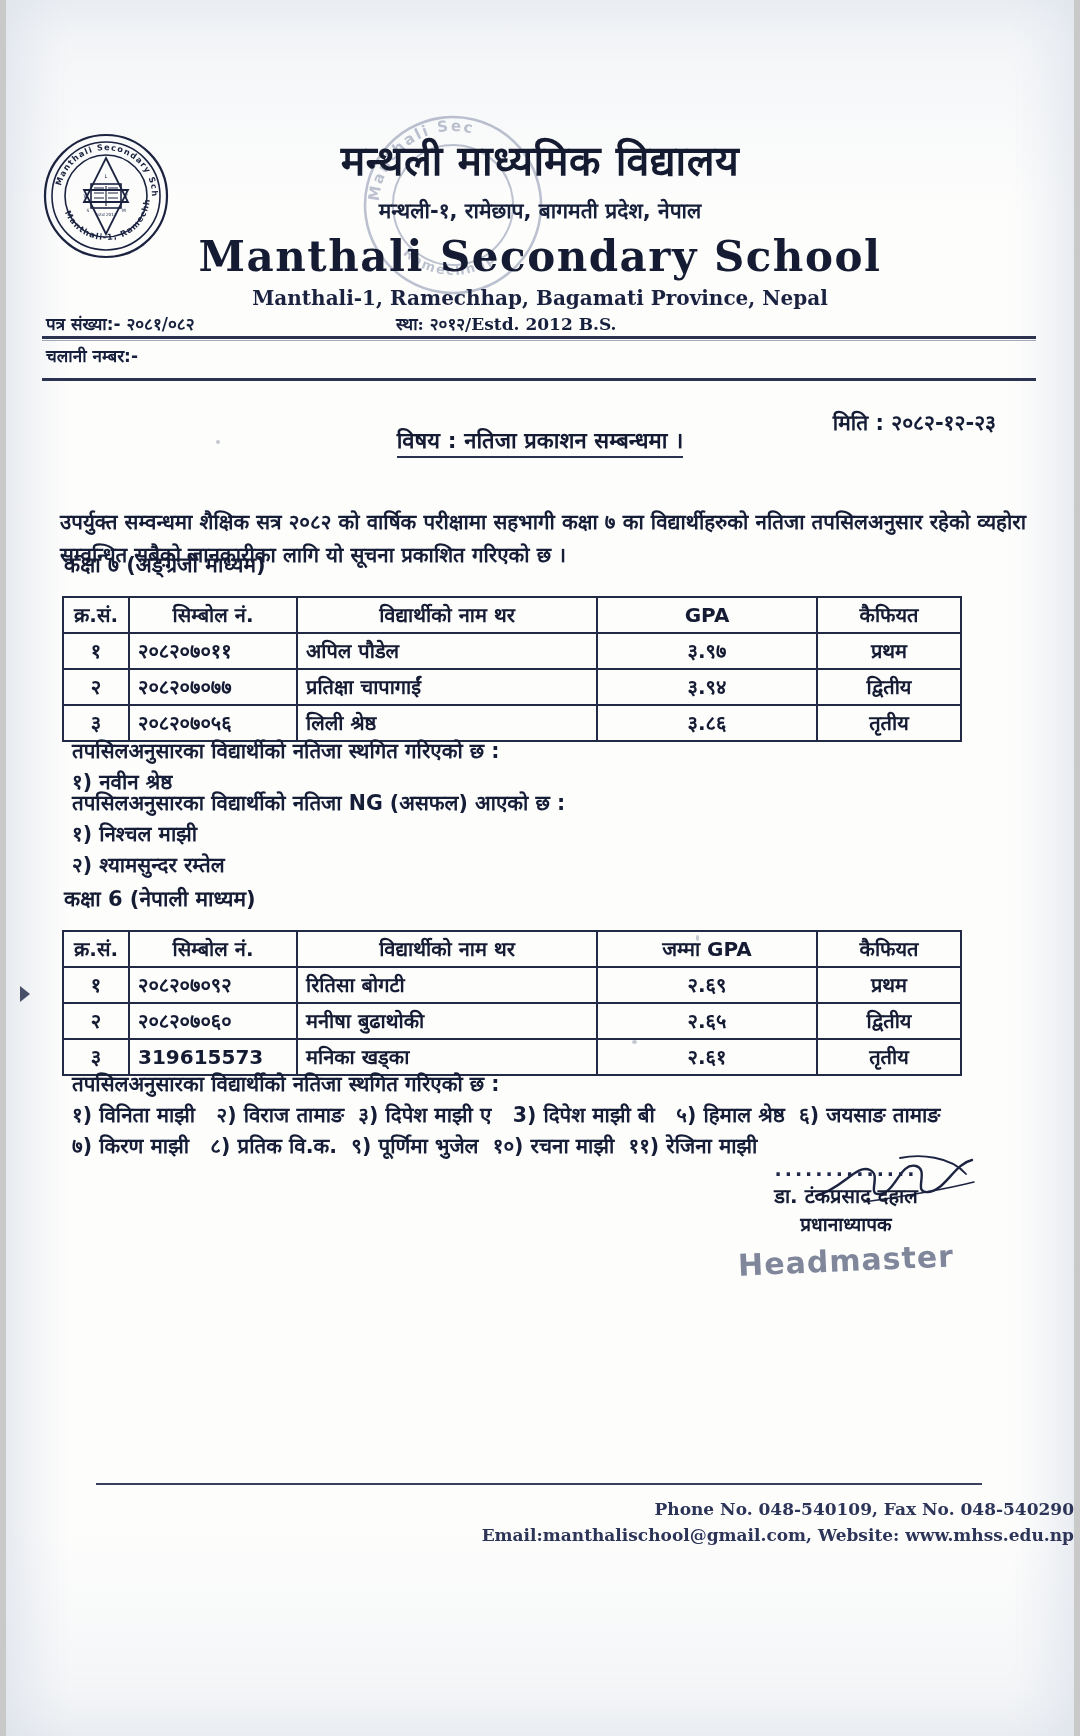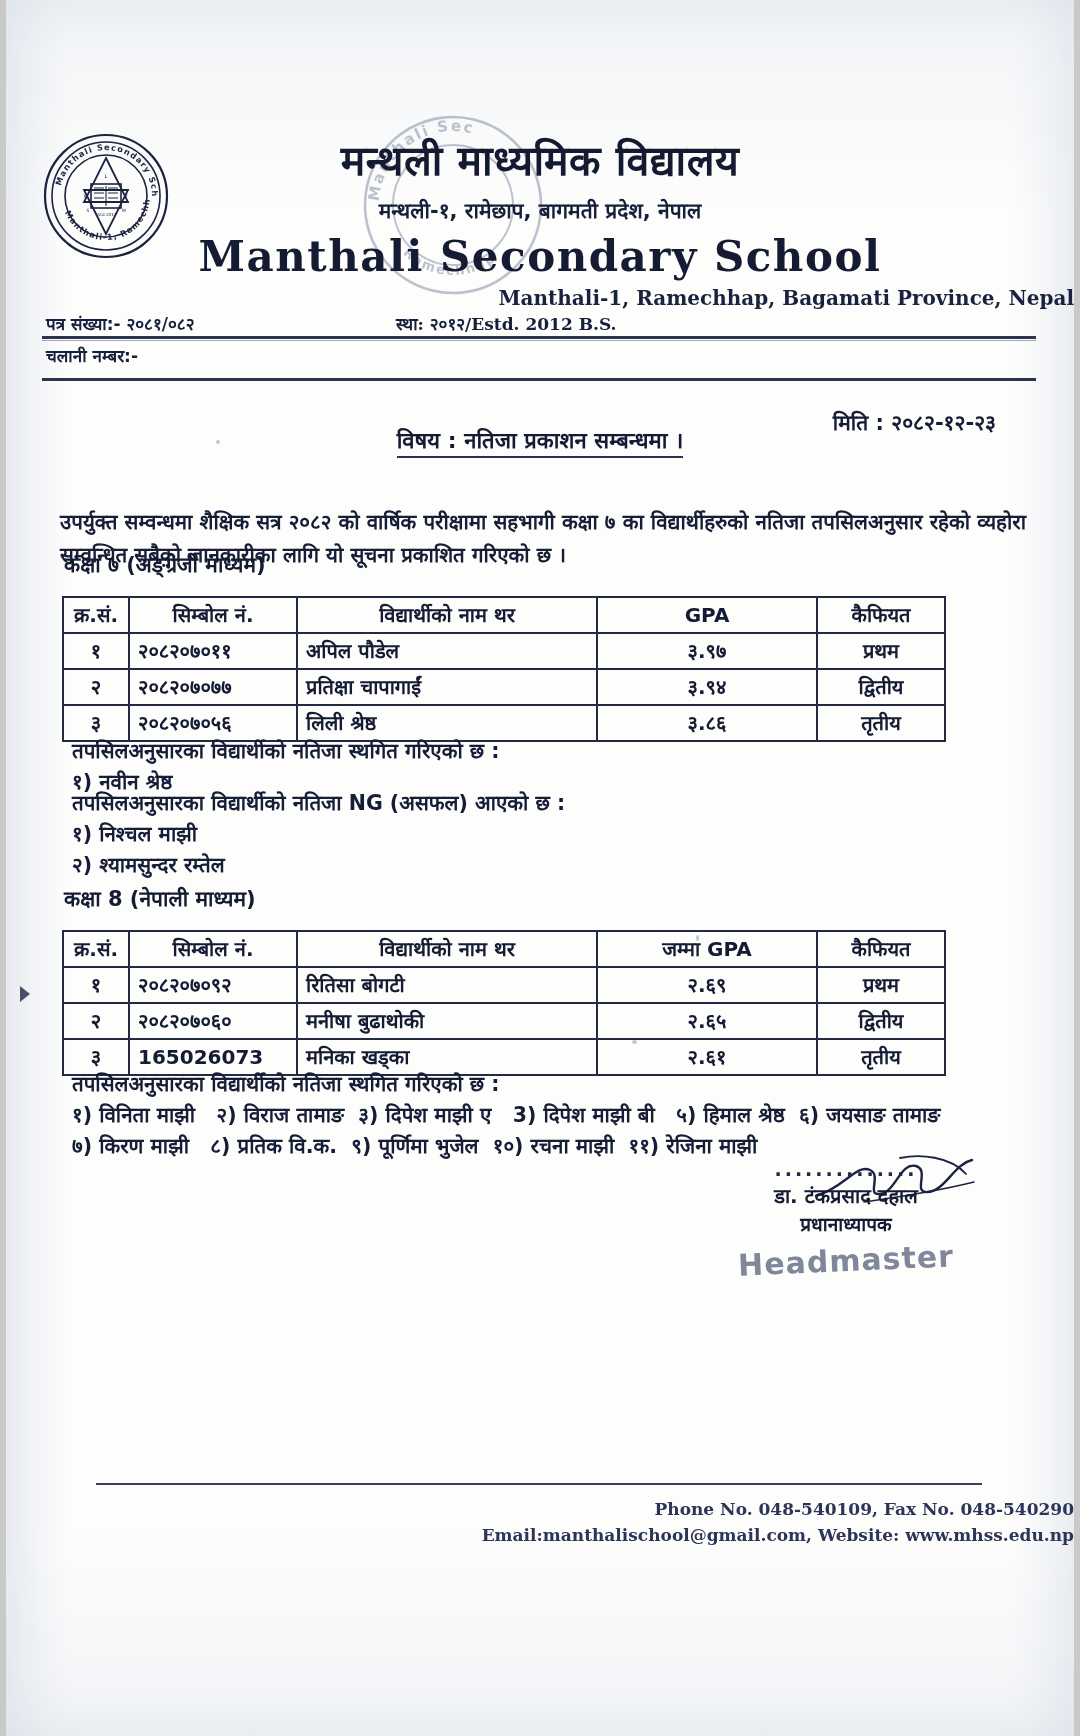--- a/index.html
+++ b/index.html
@@ -58,21 +58,21 @@
     position: absolute; left: 0; right: 0; top: 232px;
     text-align: center;
     font-size: 42px;
     font-weight: 700;
     font-family: "DejaVu Serif", "Liberation Serif", serif;
     letter-spacing: 1.5px;
     color: #151b33;
   }
   .head-en-addr {
     position: absolute; left: 0; right: 0; top: 286px;
-    text-align: right;
+    text-align: center;
     font-size: 20px;
     font-weight: 700;
     font-family: "DejaVu Serif", "Liberation Serif", serif;
     color: #1a2240;
   }
 
   .letter-no {
     position: absolute; left: 40px; top: 312px;
     font-size: 17px; font-weight: 700; color: #16203c;
   }
@@ -148,21 +148,21 @@
     padding: 3px 8px;
     font-size: 20px;
     line-height: 28px;
     background: transparent;
   }
   table.result th { font-weight: 700; }
   .c-sn    { width: 66px;  text-align: center; }
   .c-sym   { width: 168px; text-align: left; padding-left: 10px; }
   .c-name  { width: 300px; text-align: left; padding-left: 10px; }
   .c-gpa   { width: 220px; text-align: center; }
-  .c-kaif  { width: 128px; text-align: center; }
+  .c-kaif  { width: 144px; text-align: center; }
   th.c-sym, th.c-name { text-align: center; padding-left: 0; }
   td.c-gpa { font-size: 21px; }
   th.c-gpa { font-size: 22px; }
 
   
   .note {
     position: absolute; left: 66px; right: 50px;
     font-size: 20.5px; font-weight: 700; color: #161d37;
     line-height: 31px;
   }
@@ -343,21 +343,21 @@
       <span class="lead">तपसिलअनुसारका विद्यार्थीको नतिजा स्थगित गरिएको छ :</span>
       <span class="lead">१) नवीन श्रेष्ठ</span>
     </div>
 
     <div class="note n2">
       <span class="lead">तपसिलअनुसारका विद्यार्थीको नतिजा NG (असफल) आएको छ :</span>
       <span class="lead">१) निश्चल माझी</span>
       <span class="lead">२) श्यामसुन्दर रम्तेल</span>
     </div>
 
-    <div class="sec-head h2">कक्षा 8 (नेपाली माध्यम)</div>
+    <div class="sec-head h2">कक्षा 6 (नेपाली माध्यम)</div>
 
     <table class="result t2">
       <thead>
         <tr>
           <th class="c-sn">क्र.सं.</th>
           <th class="c-sym">सिम्बोल नं.</th>
           <th class="c-name">विद्यार्थीको नाम थर</th>
           <th class="c-gpa">जम्मा GPA</th>
           <th class="c-kaif">कैफियत</th>
         </tr>
@@ -372,21 +372,21 @@
         </tr>
         <tr>
           <td class="c-sn">२</td>
           <td class="c-sym">२०८२०७०६०</td>
           <td class="c-name">मनीषा बुढाथोकी</td>
           <td class="c-gpa">२.६५</td>
           <td class="c-kaif">द्वितीय</td>
         </tr>
         <tr>
           <td class="c-sn">३</td>
-          <td class="c-sym">165026073</td>
+          <td class="c-sym">319615573</td>
           <td class="c-name">मनिका खड्का</td>
           <td class="c-gpa">२.६१</td>
           <td class="c-kaif">तृतीय</td>
         </tr>
       </tbody>
     </table>
 
     <div class="note n3">
       <span class="lead">तपसिलअनुसारका विद्यार्थीको नतिजा स्थगित गरिएको छ :</span>
       <span class="line">१) विनिता माझी   २) विराज तामाङ  ३) दिपेश माझी ए   3) दिपेश माझी बी   ५) हिमाल श्रेष्ठ  ६) जयसाङ तामाङ</span>

